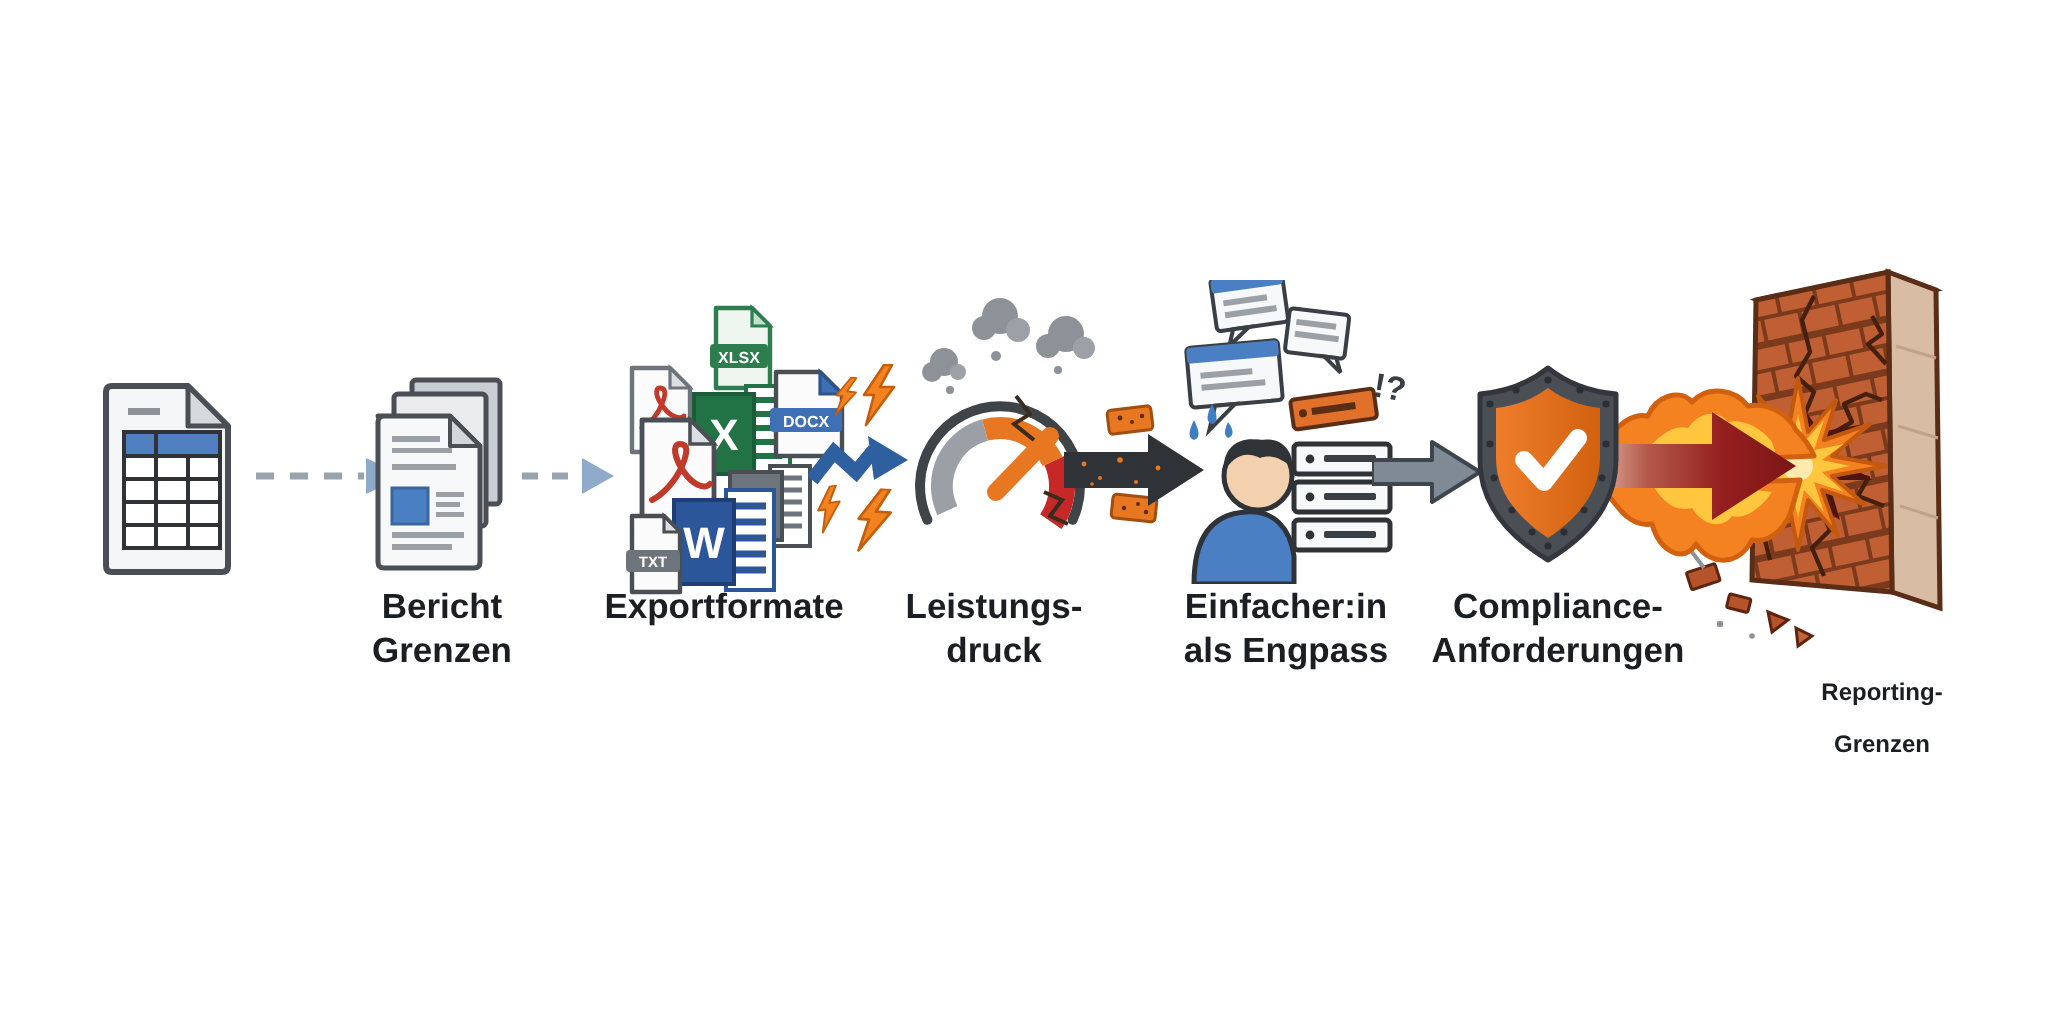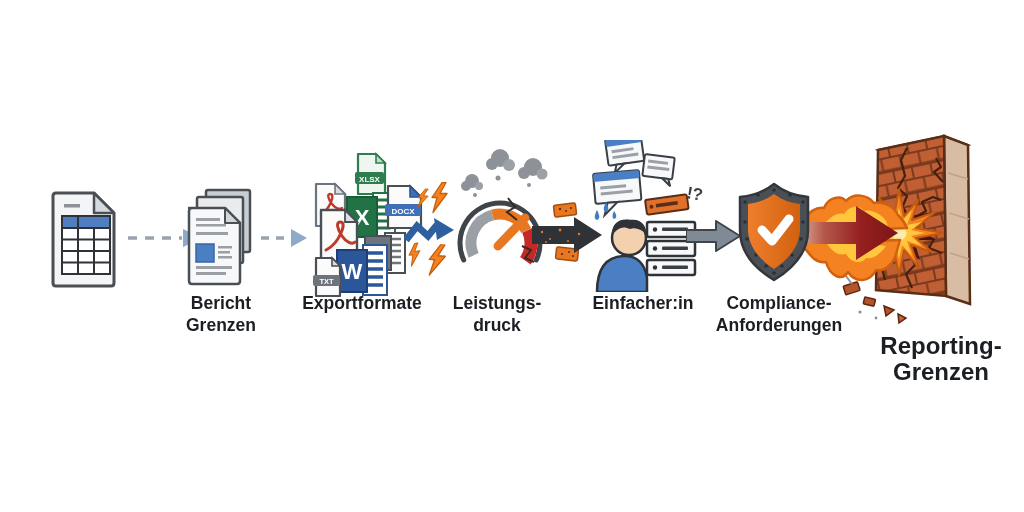--- a/index.html
+++ b/index.html
@@ -1,21 +1,21 @@
 <!DOCTYPE html>
 <html><head>
 <meta charset="utf-8">
 <style>
   html,body{margin:0;padding:0;background:#ffffff;}
   .canvas{position:relative;width:1004px;height:512px;background:#ffffff;overflow:hidden;
           font-family:"Liberation Sans",sans-serif;}
   .abs{position:absolute;}
   .stage-label{position:absolute;transform:translateX(-50%);text-align:center;
                font-weight:700;font-size:17.5px;line-height:22px;color:#1b1e23;white-space:nowrap;}
-  .stage-label.xl{font-size:24px;line-height:26px;}
+  .stage-label.xl{font-size:12px;line-height:26px;}
 </style>
 </head>
 <body>
 
 <div class="canvas">
 
   <svg class="abs" style="left:46px;top:190px" width="80" height="98" viewBox="0 0 80 98">
     <path d="M10,3 h38 l20,20 v70 q0,3 -3,3 h-55 q-3,0 -3,-3 v-87 q0,-3 3,-3 z" fill="#f4f5f6" stroke="#4a4f55" stroke-width="3" stroke-linejoin="round"></path>
     <polygon points="48,3 68,23 48,23" fill="#d7dadd" stroke="#4a4f55" stroke-width="2.5" stroke-linejoin="round"></polygon>
     <rect x="18" y="14" width="16" height="3.5" fill="#8d9299"></rect>
@@ -303,20 +303,21 @@
   </div>
   <div class="stage-label" style="left:362px;top:292px">
     <div>Exportformate</div>
   </div>
   <div class="stage-label" style="left:497px;top:292px">
     <div>Leistungs-</div>
     <div>druck</div>
   </div>
   <div class="stage-label" style="left:643px;top:292px">
     <div>Einfacher:in</div>
+    <div>als Engpass</div>
   </div>
   <div class="stage-label" style="left:779px;top:292px">
     <div>Compliance-</div>
     <div>Anforderungen</div>
   </div>
   <div class="stage-label xl" style="left:941px;top:333px">
     <div>Reporting-</div>
     <div>Grenzen</div>
   </div>
 

